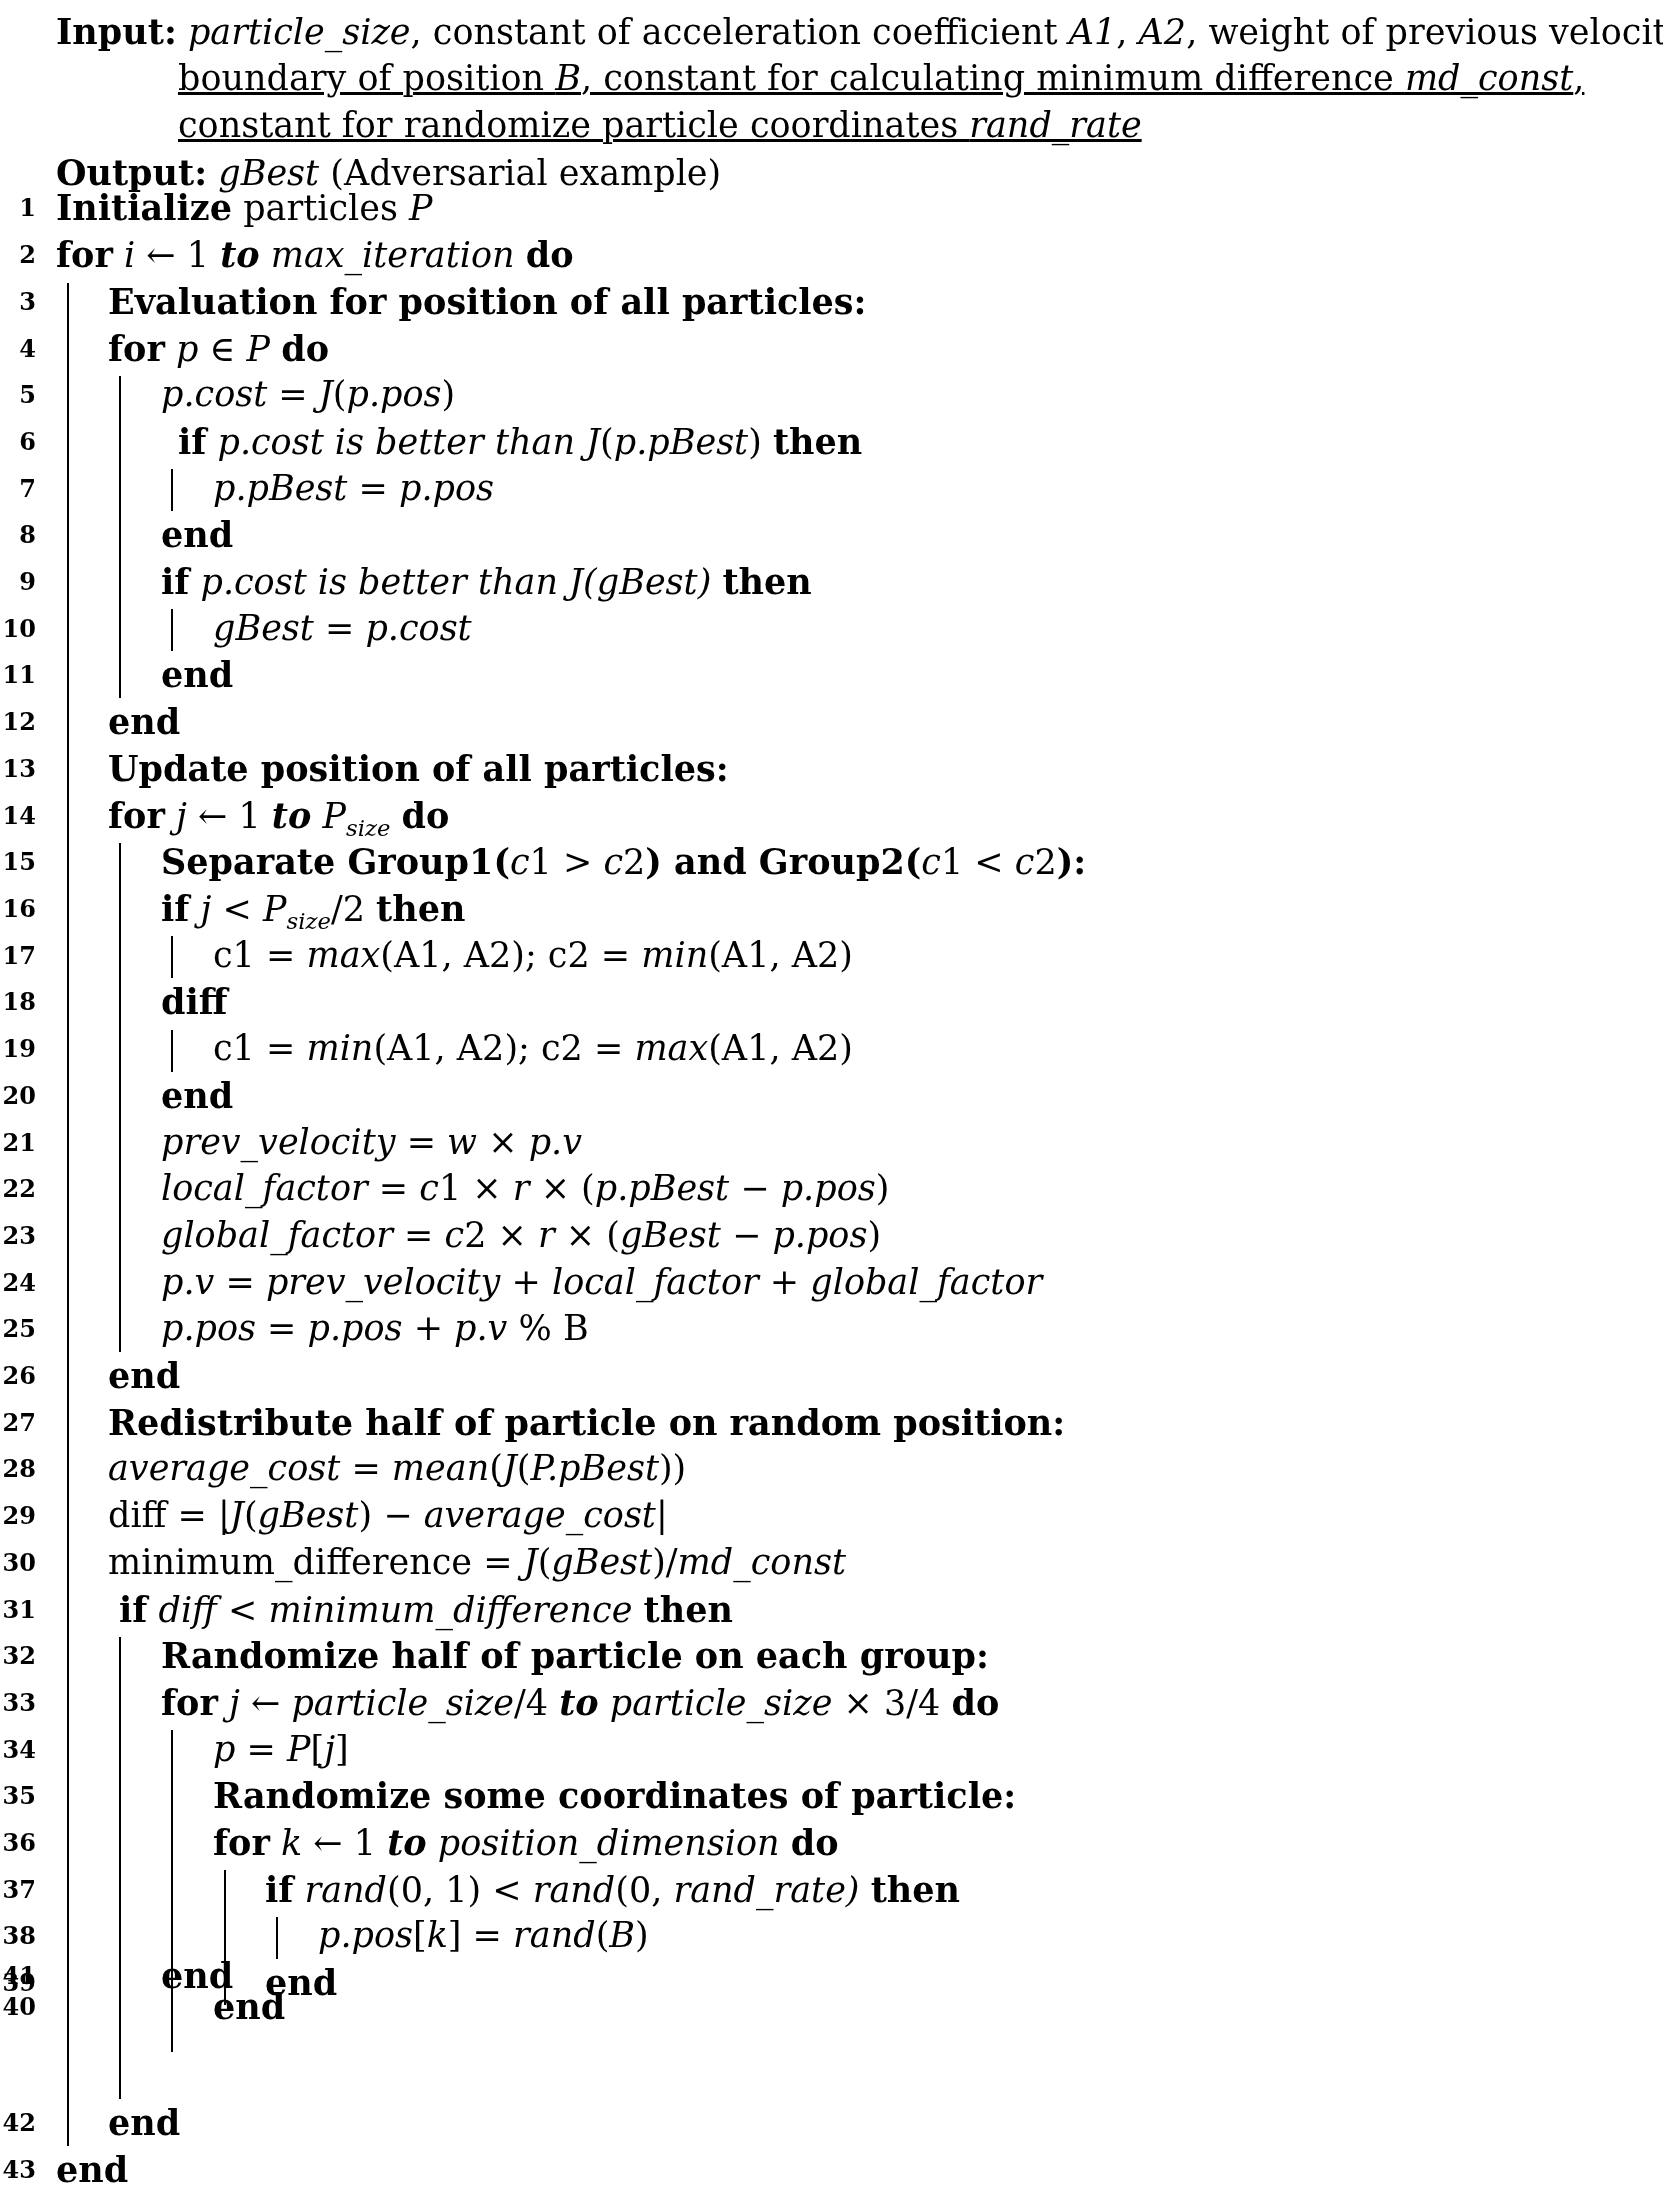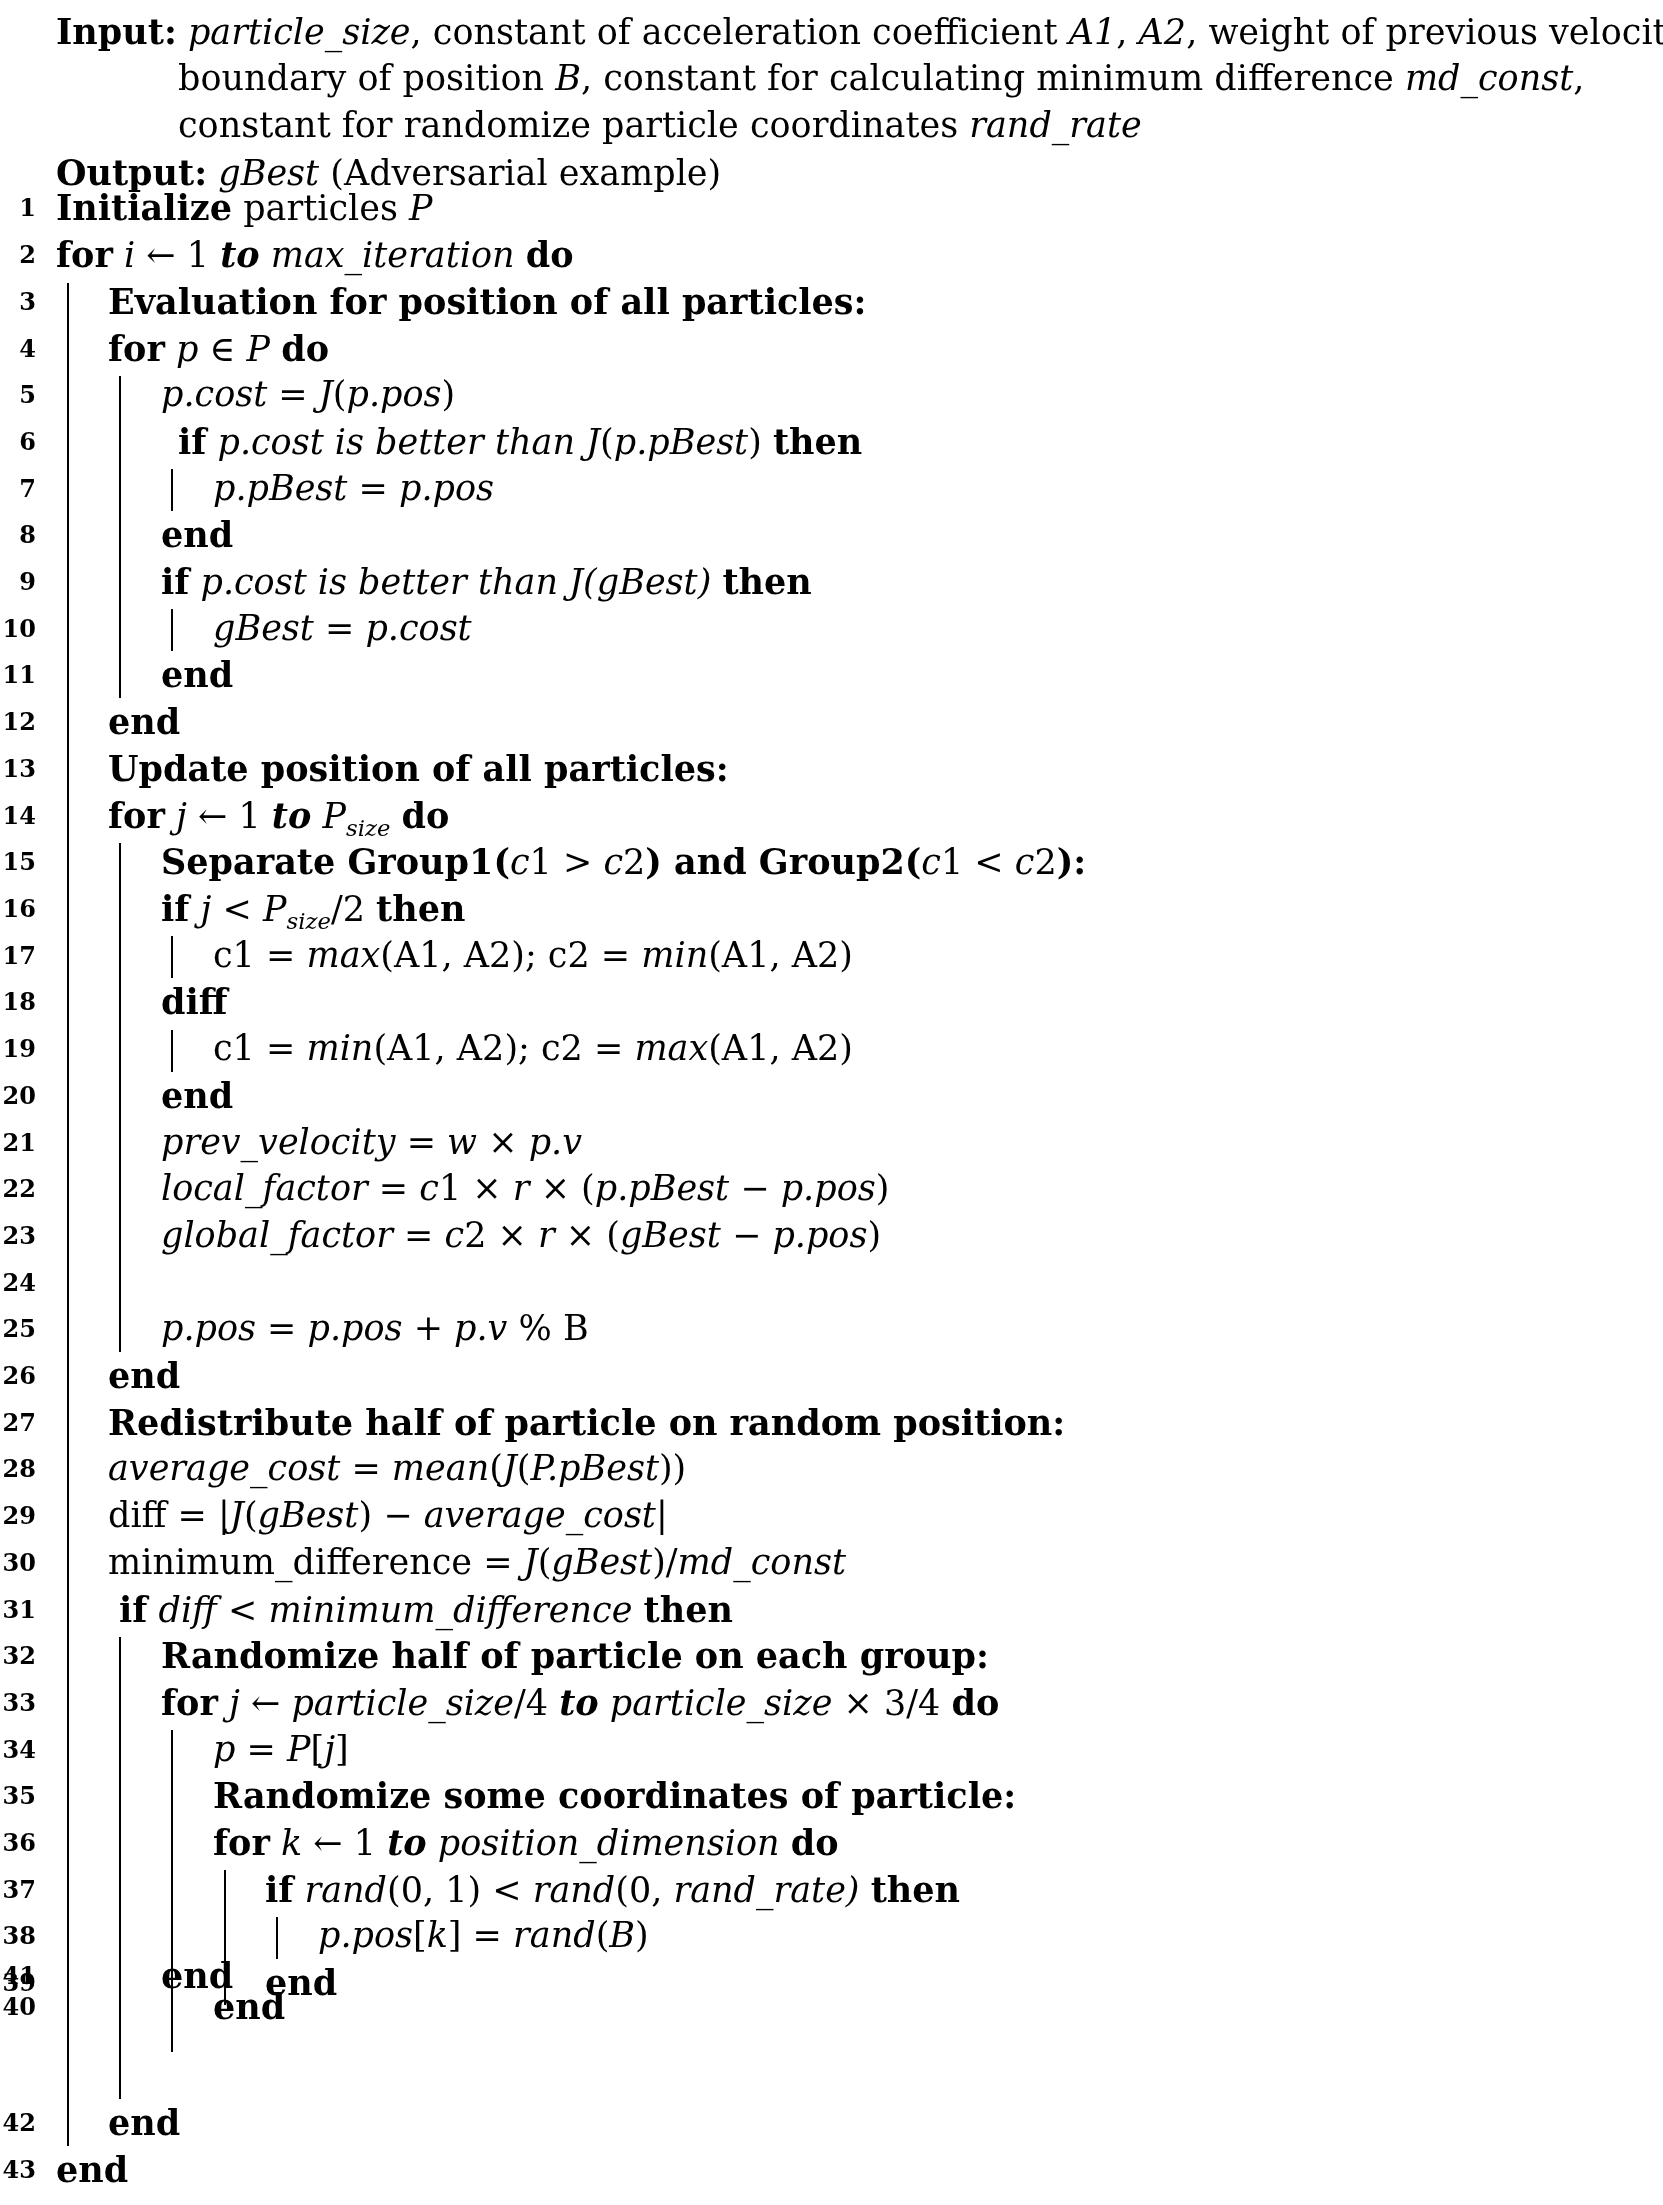--- a/index.html
+++ b/index.html
@@ -6,21 +6,21 @@
   body {
     width: 1664px; height: 2205px; position: relative; overflow: hidden;
     font-family: "DejaVu Serif", "Liberation Serif", serif;
     color: #000000;
   }
   .algo { position: absolute; left: 0; top: 0; width: 1664px; height: 2205px; }
   .io-block { position: absolute; left: 56px; top: 8.4px; width: 1588px; font-size: 35px; line-height: 47px; }
   .io-row { position: relative; height: 47px; white-space: nowrap; }
   .io-label { font-weight: bold; display: inline-block; }
   .io-text { display: inline-block; }
-  .io-indent { padding-left: 122px; }
+  .io-indent { padding-left: 122px; text-decoration: underline; }
   .line {
     position: absolute; left: 0; height: 47px; width: 1664px;
     font-size: 35px; line-height: 47px; white-space: nowrap;
   }
   .lineno {
     position: absolute; left: 0; width: 36px; text-align: right;
     font-size: 24px; font-weight: bold; line-height: 47px;
   }
   .code { position: absolute; top: 0; }
   .kw { font-weight: bold; }
@@ -133,20 +133,21 @@
       <div class="line" style="top: 1165px;">
         <span class="lineno">22</span>
         <span class="code" style="left: 161px;"><span class="it">local_factor</span><span> = </span><span class="it">c</span><span>1 × </span><span class="it">r</span><span> × (</span><span class="it">p.pBest</span><span> − </span><span class="it">p.pos</span><span>)</span></span>
       </div>
       <div class="line" style="top: 1212px;">
         <span class="lineno">23</span>
         <span class="code" style="left: 161px;"><span class="it">global_factor</span><span> = </span><span class="it">c</span><span>2 × </span><span class="it">r</span><span> × (</span><span class="it">gBest</span><span> − </span><span class="it">p.pos</span><span>)</span></span>
       </div>
       <div class="line" style="top: 1259px;">
         <span class="lineno">24</span>
+        <span class="code" style="left: 161px;"><span class="it">p.v</span><span> = </span><span class="it">prev_velocity</span><span> + </span><span class="it">local_factor</span><span> + </span><span class="it">global_factor</span></span>
       </div>
       <div class="line" style="top: 1305px;">
         <span class="lineno">25</span>
         <span class="code" style="left: 161px;"><span class="it">p.pos</span><span> = </span><span class="it">p.pos</span><span> + </span><span class="it">p.v</span><span> % B</span></span>
       </div>
       <div class="line" style="top: 1352px;">
         <span class="lineno">26</span>
         <span class="code" style="left: 108px;"><span class="kw">end</span></span>
       </div>
       <div class="line" style="top: 1399px;">

